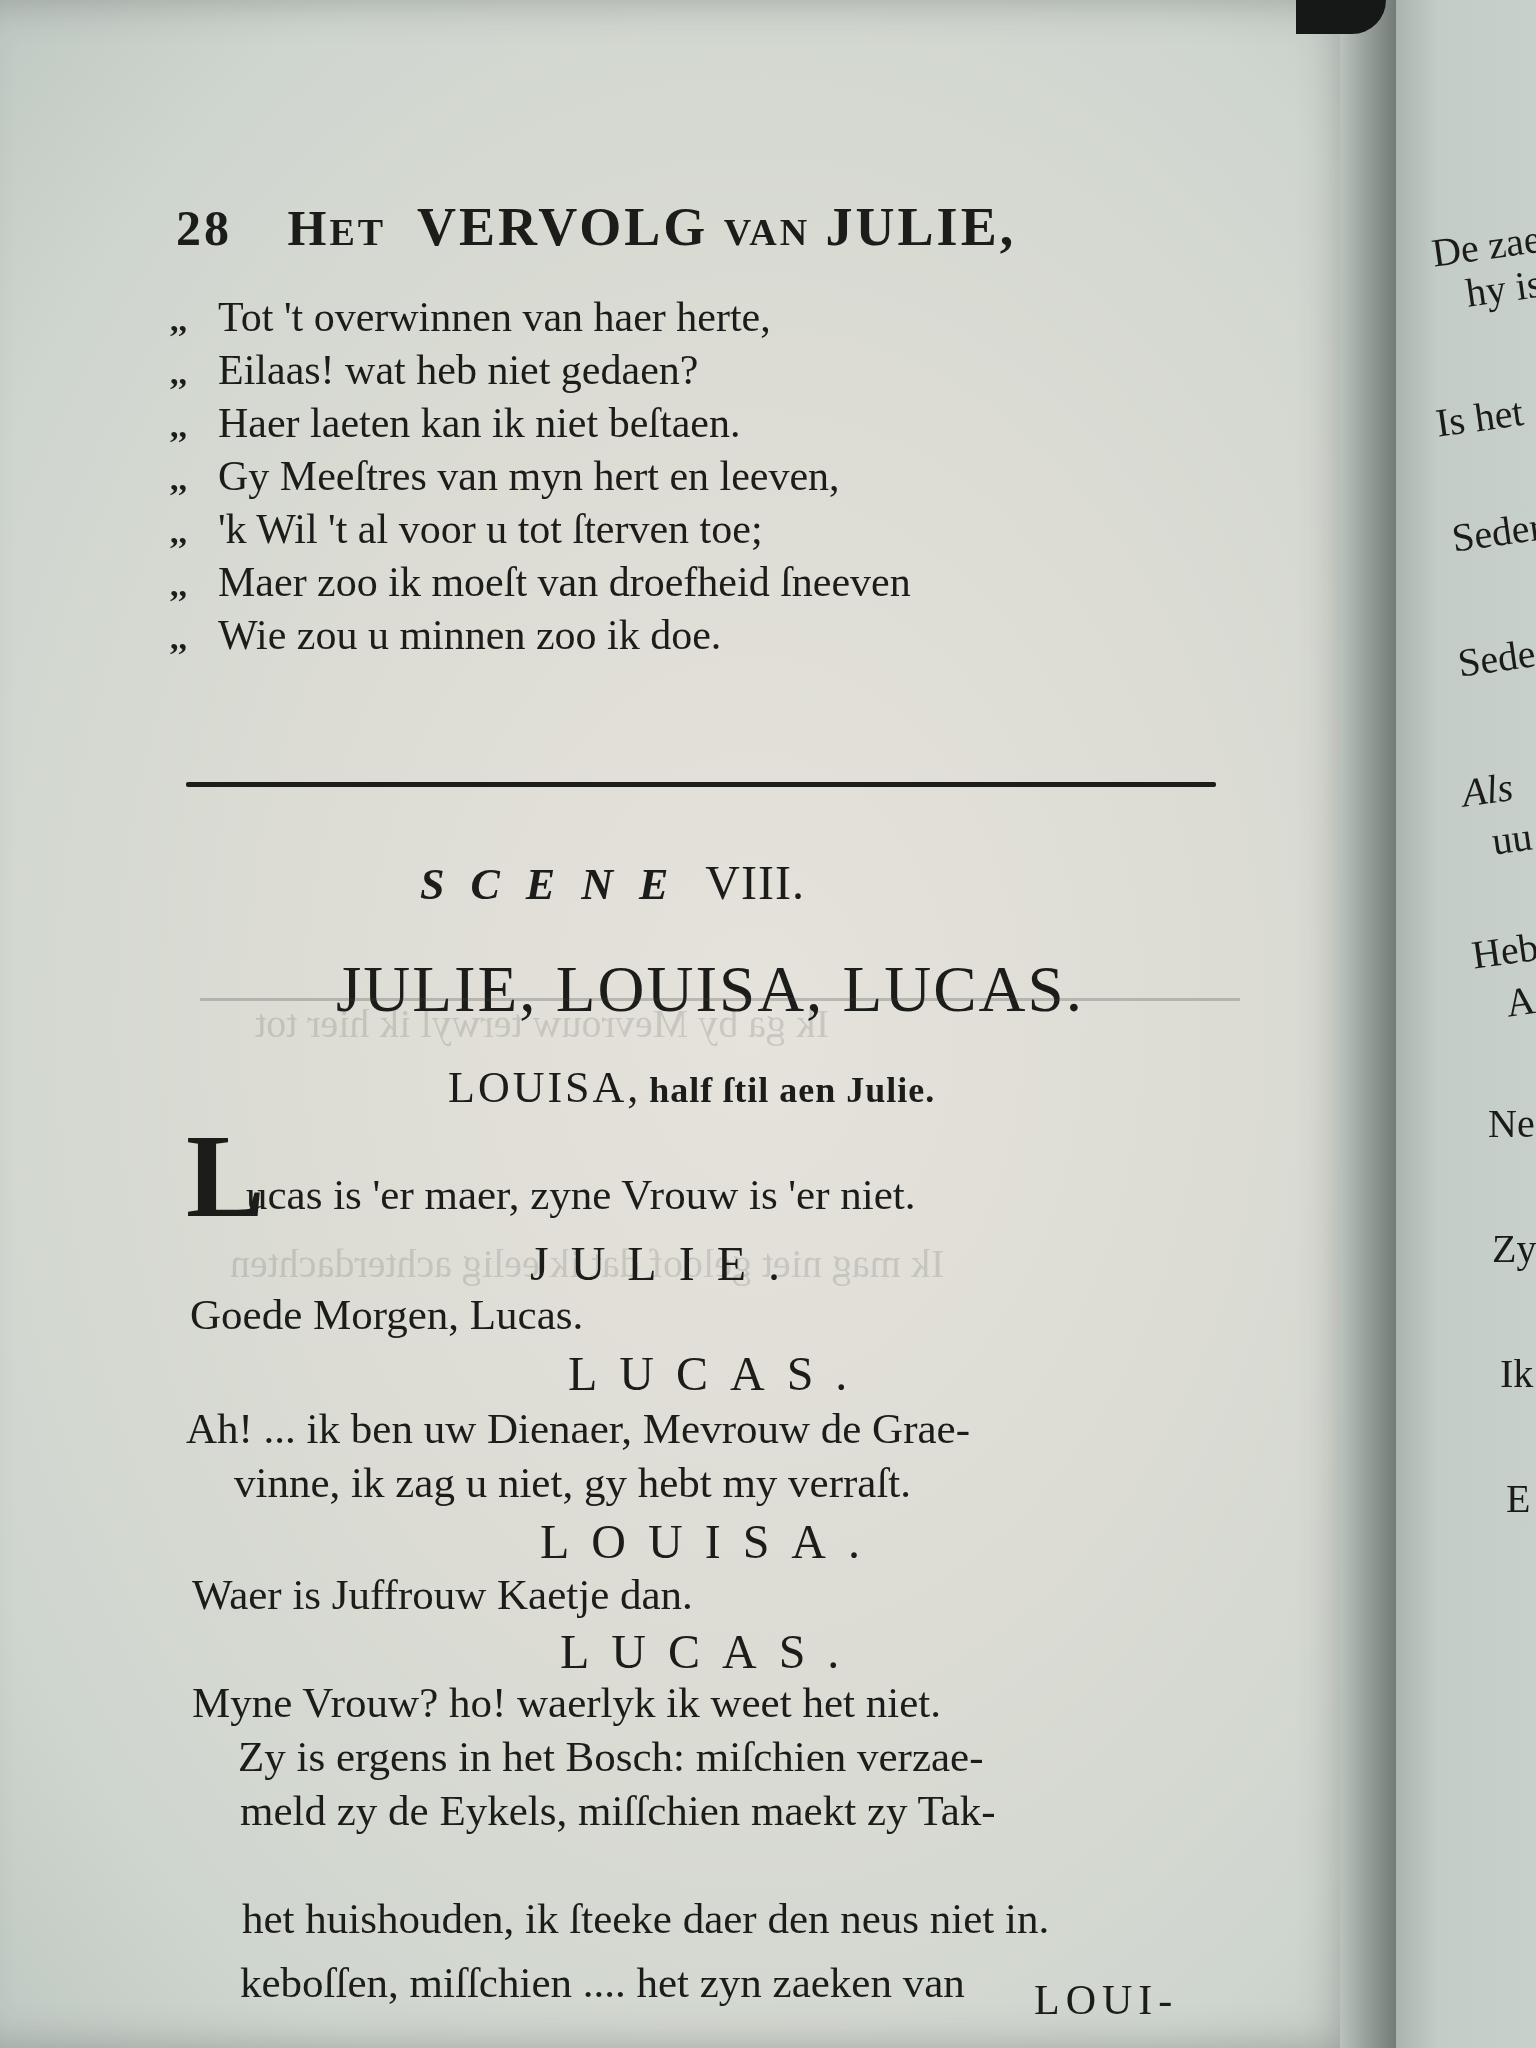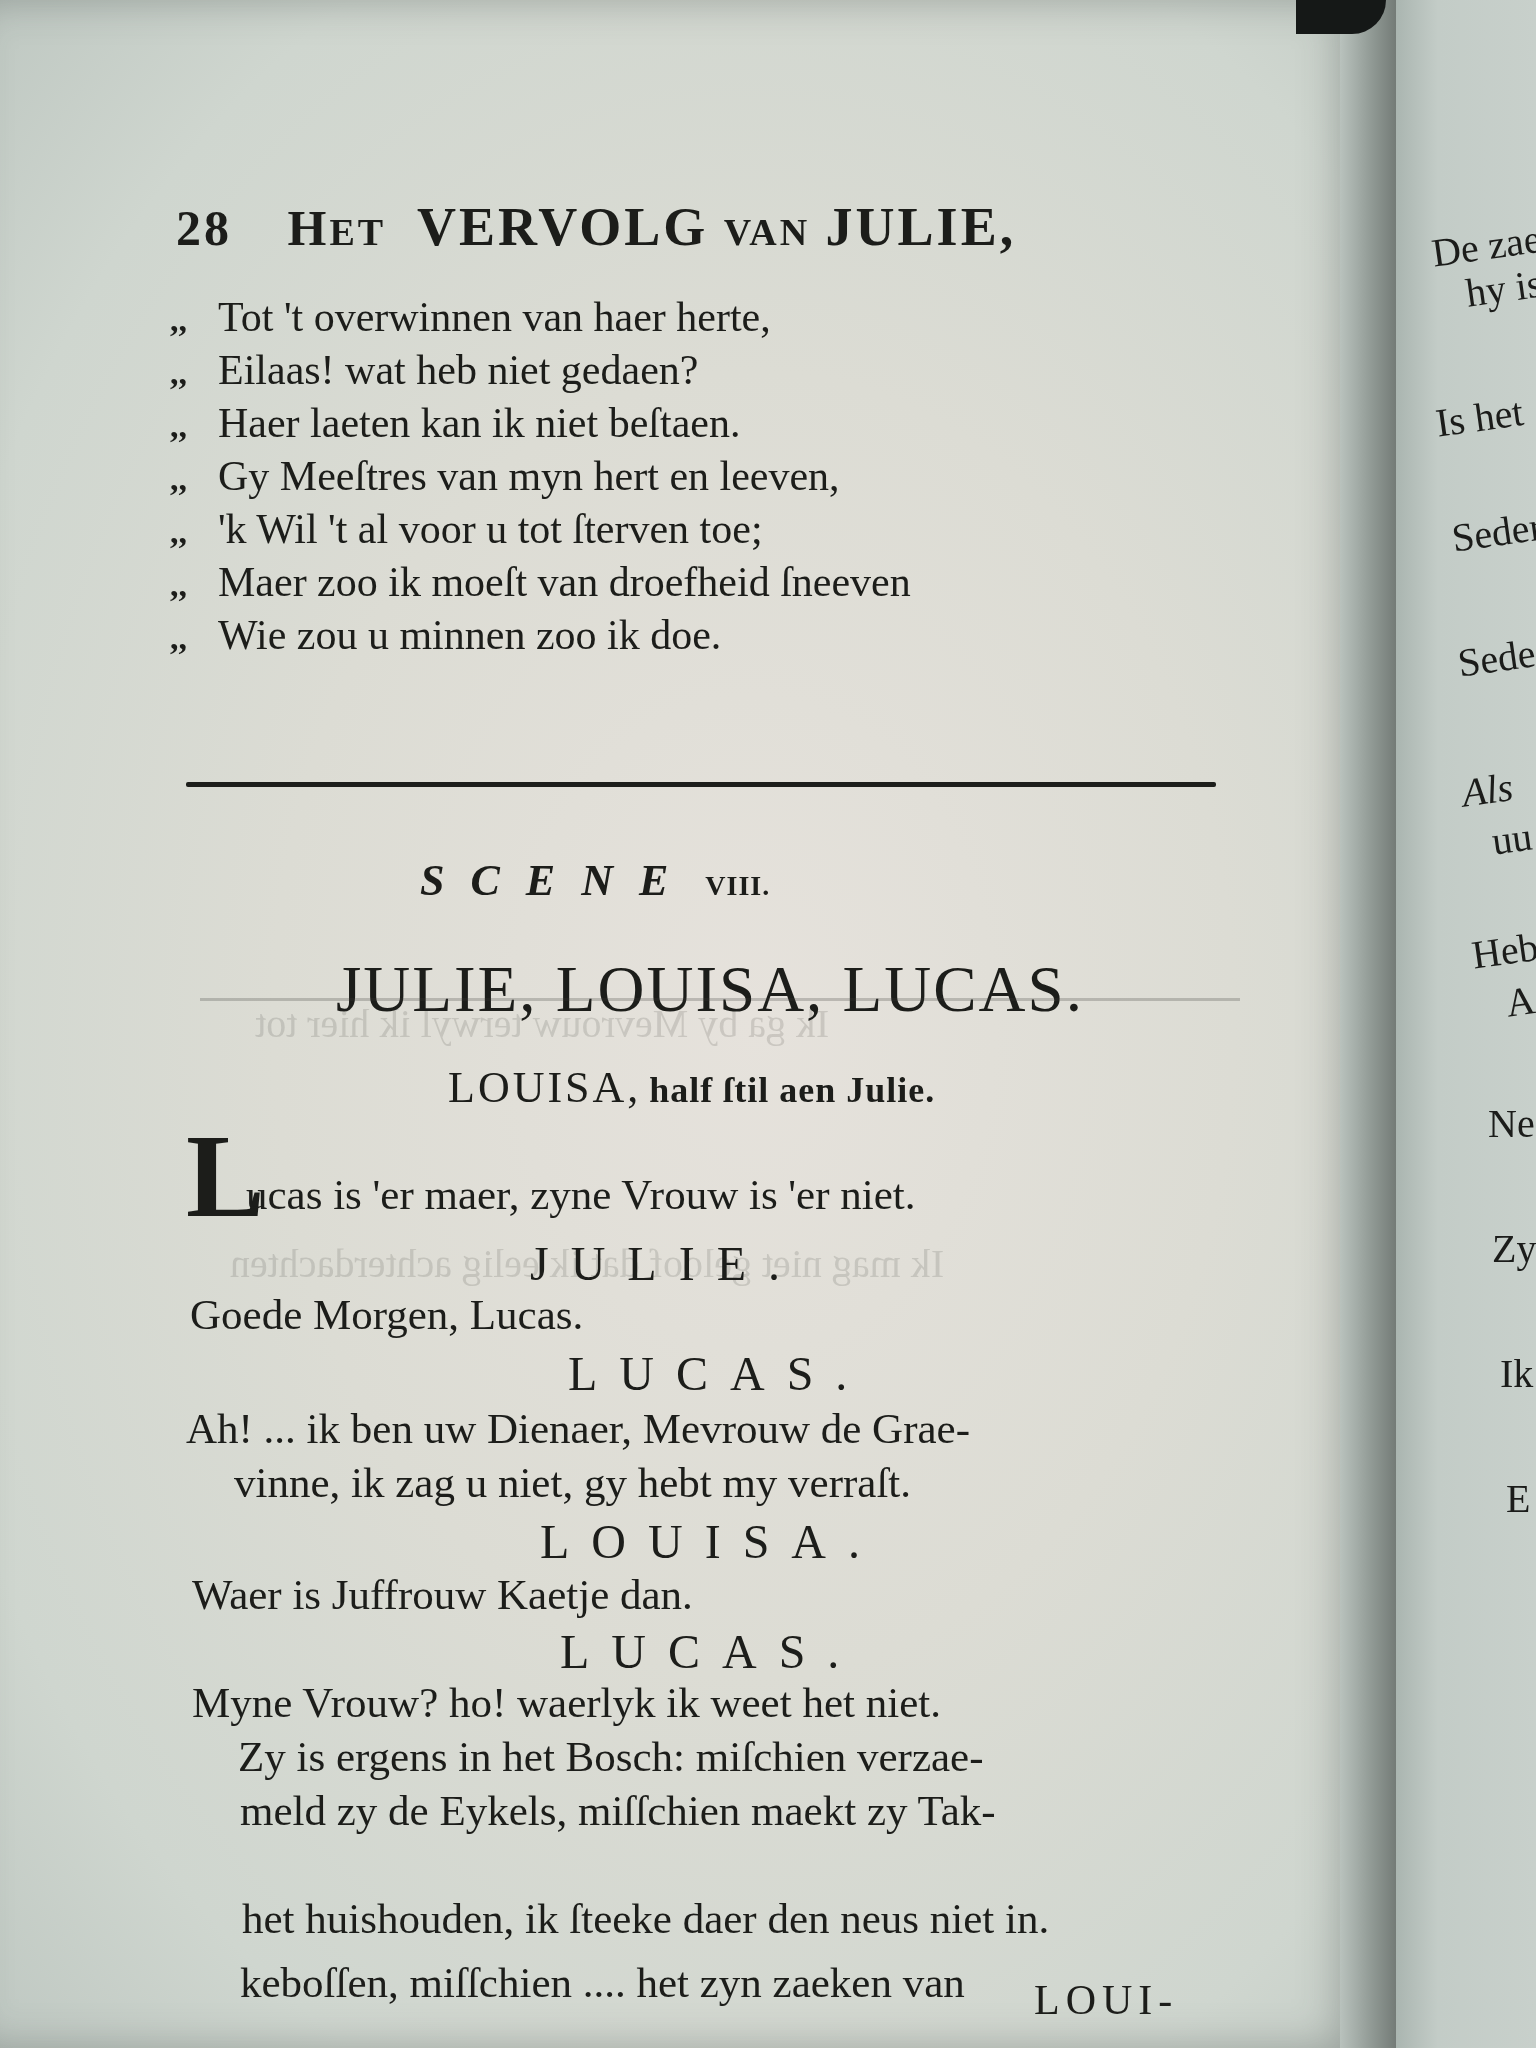--- a/index.html
+++ b/index.html
@@ -47,21 +47,21 @@
   }
   .faint-rule {
     position:absolute; left:200px; top:998px; width:1040px; height:3px;
     background:rgba(60,60,55,0.25);
   }
   .scene-title {
     position:absolute; left:420px; top:855px;
     font-size:44px; white-space:nowrap;
   }
   .scene-title .it { font-style:italic; font-weight:bold; letter-spacing:26px; }
-  .scene-title .num { font-size:28px; letter-spacing:1px;font-weight:bold; }
+  .scene-title .num { font-size:48px; letter-spacing:1px; }
   .cast {
     position:absolute; left:336px; top:952px; font-size:65px; letter-spacing:2px; white-space:nowrap;
   }
   .stage {
     position:absolute; left:448px; top:1062px; font-size:44px; letter-spacing:3px; white-space:nowrap;
   }
   .stage .dir { font-weight:bold; font-size:36px; letter-spacing:1px; margin-left:8px; }
   .dropcap {
     position:absolute; left:186px; top:1118px; font-size:118px; font-weight:bold; line-height:1;
   }

